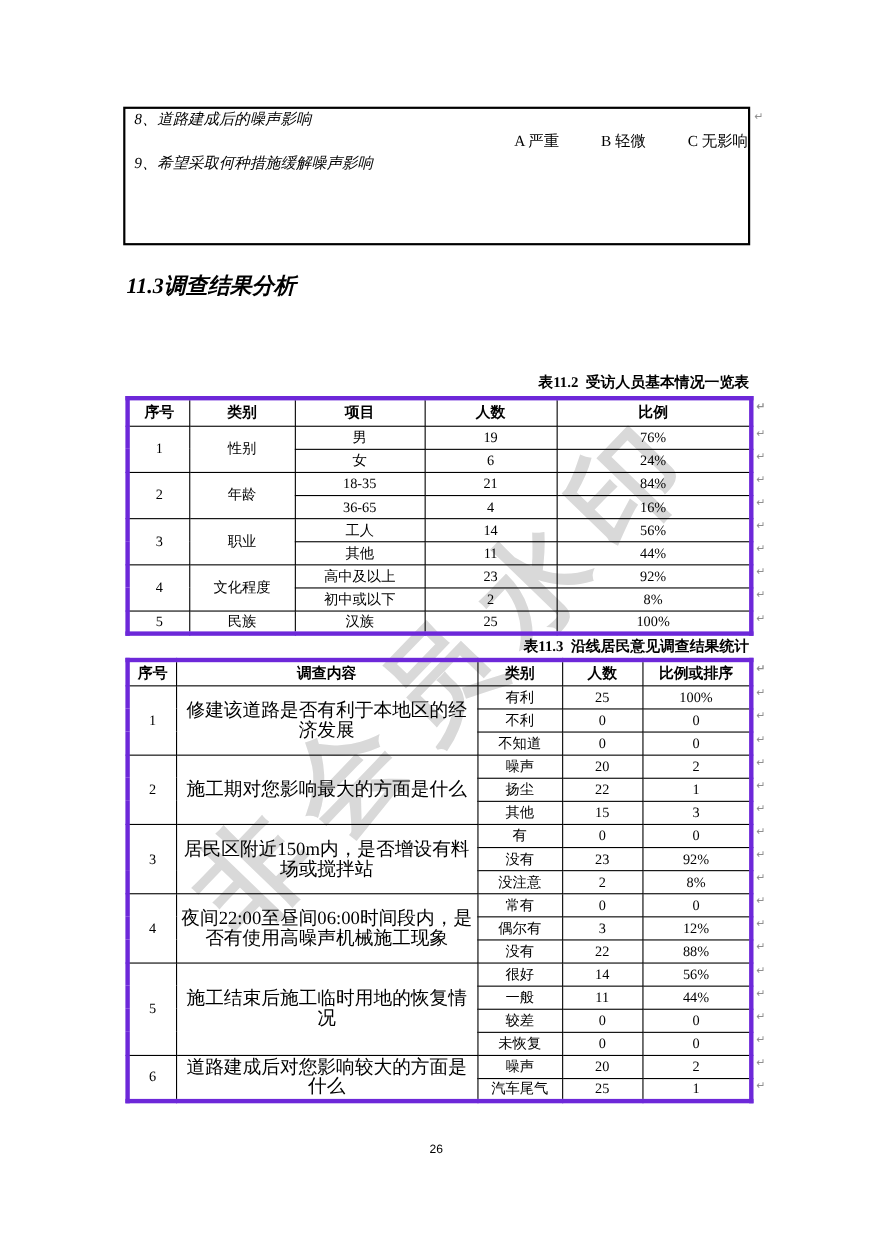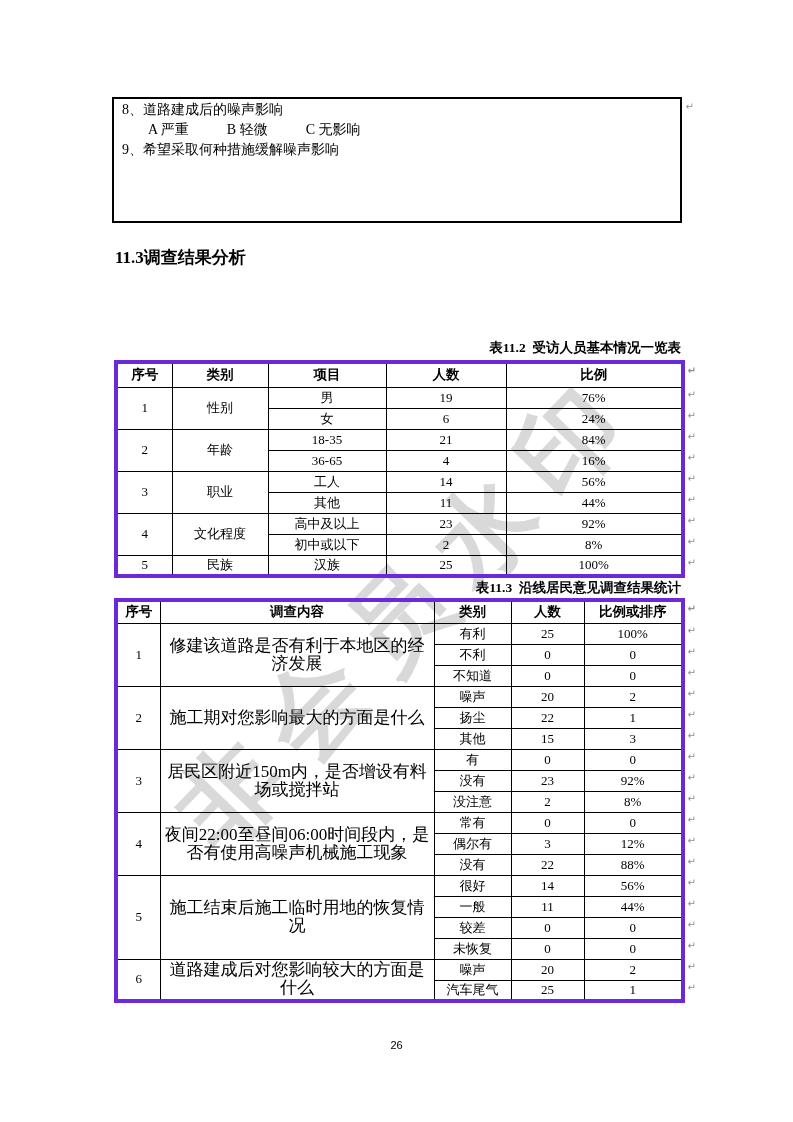--- a/index.html
+++ b/index.html
@@ -13,26 +13,26 @@
     transform:translate(-50%,-50%) rotate(-46deg);
     font-size:100px;font-weight:bold;letter-spacing:22px;white-space:nowrap;
     color:#d9d9d9;user-select:none;pointer-events:none;
   }
   .layer{position:absolute;left:0;top:0;width:793px;height:1122px;z-index:1;}
   
   .qbox{
     position:absolute;left:112px;top:97px;width:558px;height:121px;
     border:2px solid #000;padding:1px 0 0 8px;font-size:14px;background:transparent;
   }
-  .q-label{line-height:20.2px;white-space:nowrap;}
-  .q-options{line-height:20.2px;padding-left:26px;white-space:nowrap;}
+  .q-label{line-height:20.2px;white-space:nowrap;font-style:italic;}
+  .q-options{line-height:20.2px;padding-left:26px;white-space:nowrap;text-align:right;}
   .q-option{margin-right:38px;}
   .q-option:last-child{margin-right:0;}
   
-  .heading{position:absolute;left:115px;top:246px;margin:0;font-size:17px;font-weight:bold;}
+  .heading{position:absolute;left:115px;top:246px;margin:0;font-size:20px;font-weight:bold;font-style:italic;}
   .para{position:absolute;left:114px;top:277px;width:567px;margin:0;font-size:14.5px;line-height:26px;text-indent:2em;text-align:justify;}
   .caption{position:absolute;left:114px;width:567px;text-align:right;font-weight:bold;font-size:13.5px;white-space:pre;}
   .cap2{top:339px}
   .cap3{top:579px}
   
   table.tbl{
     position:absolute;left:114px;border-collapse:collapse;table-layout:fixed;
     border:4px solid #6d28d9;background:transparent;font-size:13px;
   }
   .t2{top:360px;width:567px;}

